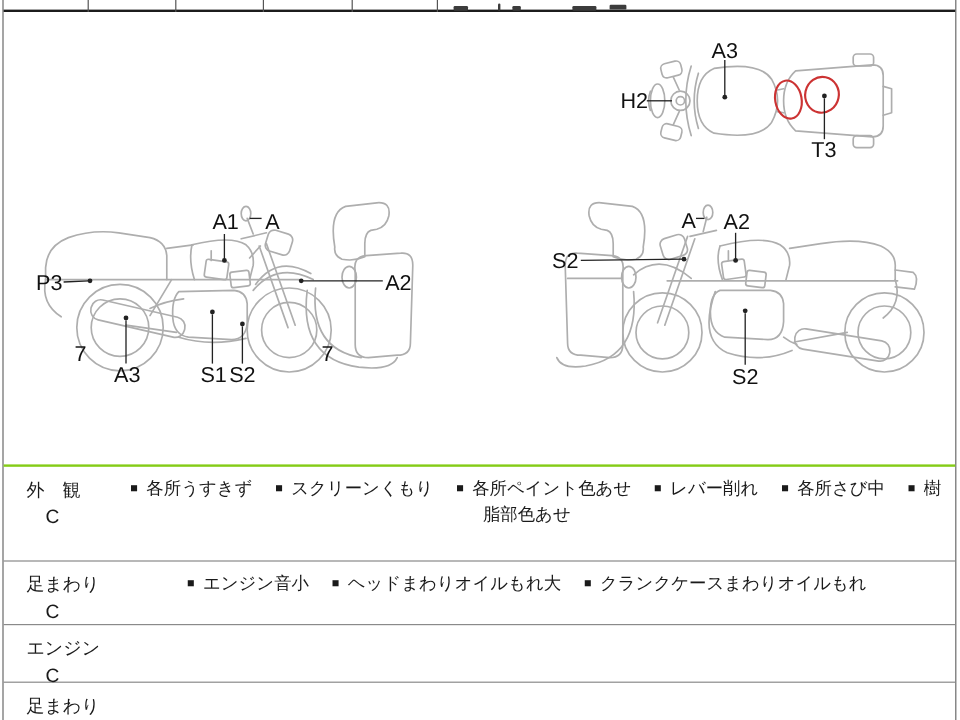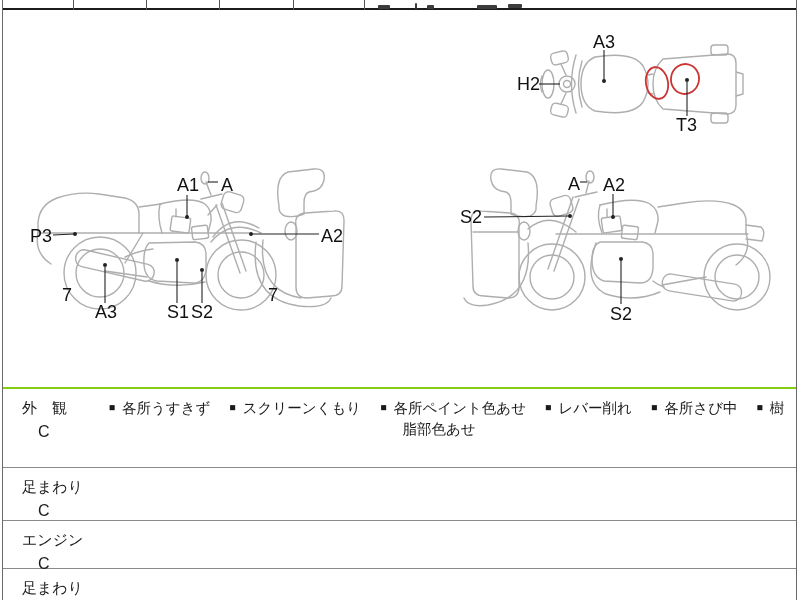--- a/index.html
+++ b/index.html
@@ -206,20 +206,21 @@
       <div class="grade">C</div>
     </div>
     <div class="items"><span class="defect-item"><span class="bullet">■</span>各所うすきず</span> <span class="defect-item"><span class="bullet">■</span>スクリーンくもり</span> <span class="defect-item"><span class="bullet">■</span>各所ペイント色あせ</span> <span class="defect-item"><span class="bullet">■</span>レバー削れ</span> <span class="defect-item"><span class="bullet">■</span>各所さび中</span> <span class="defect-item"><span class="bullet">■</span>樹脂部色あせ</span> </div>
   </div>
 
   <div class="insp-row row-2">
     <div class="cat-cell">
       <div class="cat-label">足まわり</div>
       <div class="grade">C</div>
     </div>
+    <div class="items"><span class="defect-item"><span class="bullet">■</span>エンジン音小</span> <span class="defect-item"><span class="bullet">■</span>ヘッドまわりオイルもれ大</span> <span class="defect-item"><span class="bullet">■</span>クランクケースまわりオイルもれ</span> </div>
   </div>
 
   <div class="insp-row row-3">
     <div class="cat-cell">
       <div class="cat-label">エンジン</div>
       <div class="grade">C</div>
     </div>
   </div>
 
   <div class="insp-row row-4">

